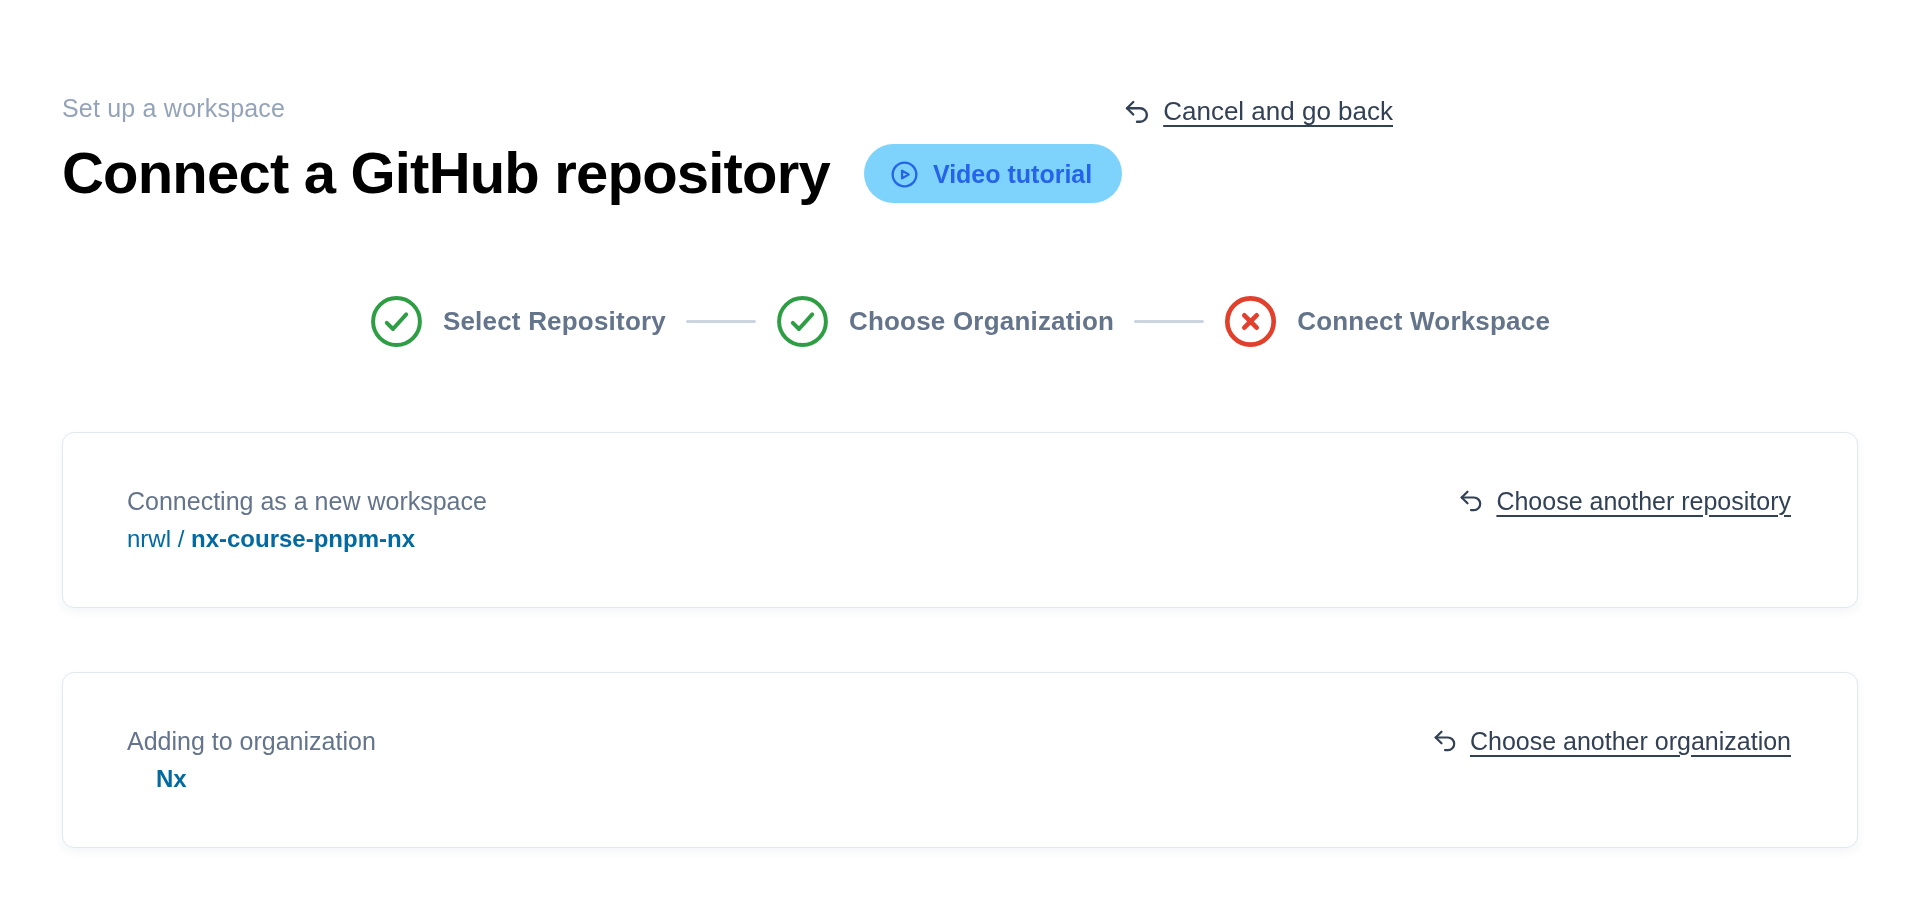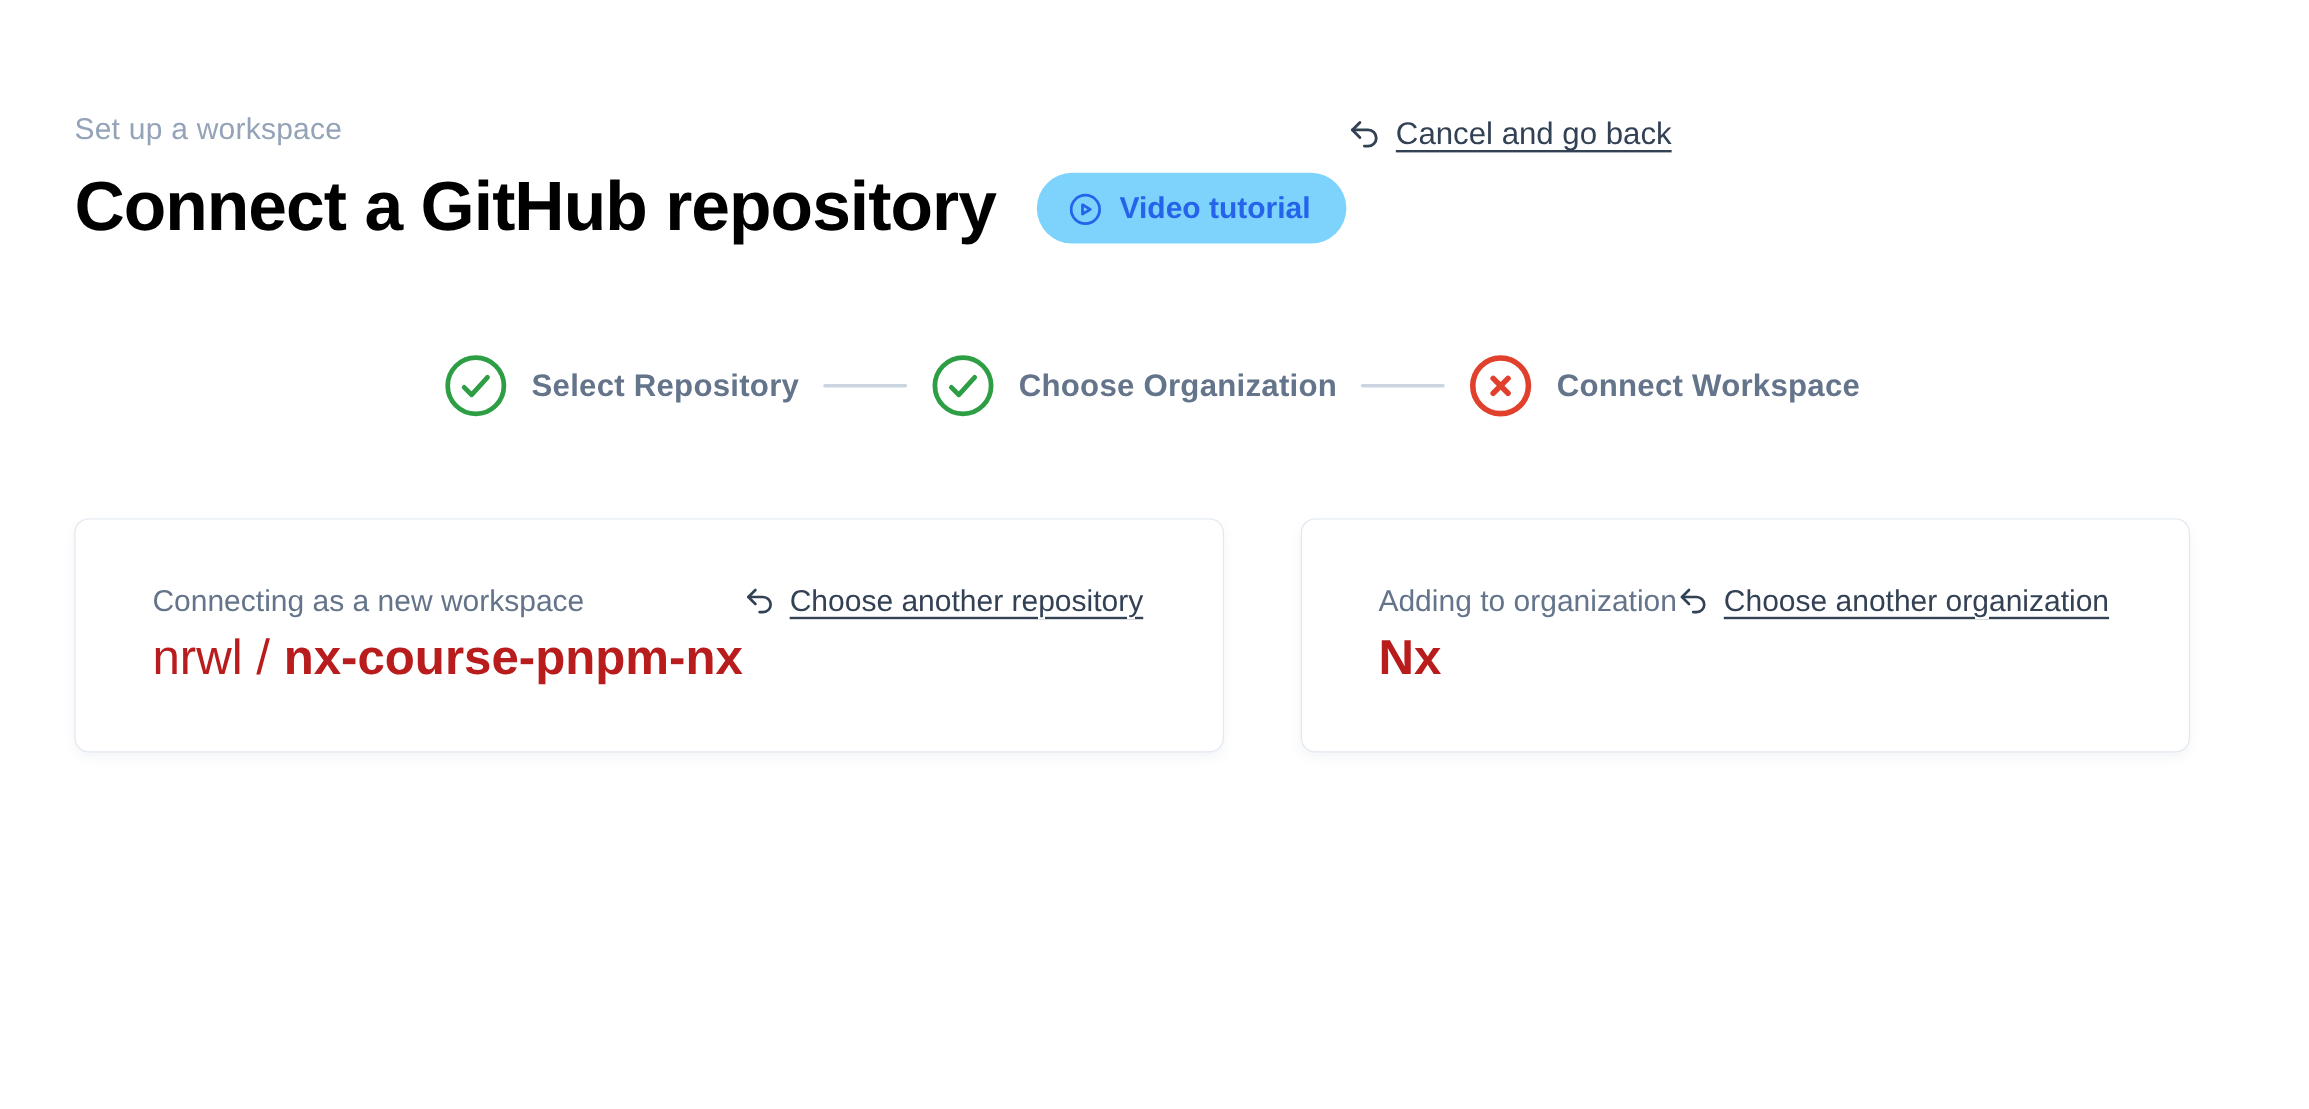--- a/index.html
+++ b/index.html
@@ -45,34 +45,34 @@
     margin-top: 90px;
     display: flex; align-items: center; justify-content: center;
     gap: 20px;
   }
   .step { display: flex; align-items: center; gap: 20px; }
   .step-icon { width: 53px; height: 53px; flex: none; }
   .step-label { font-size: 26px; font-weight: 600; color: #64748b; letter-spacing: .2px; }
   .connector { width: 70px; height: 3px; background: #cbd5e1; border-radius: 2px; flex: none; }
 
   
-  .cards { margin-top: 84px; display: flex; flex-direction: row; gap: 64px; }
+  .cards { margin-top: 84px; display: flex; flex-direction: column; gap: 64px; }
   .card {
     background: #ffffff;
     border: 1.5px solid #e2e8f0;
     border-radius: 12px;
     box-shadow: 0 4px 10px rgba(100,116,139,0.07);
     padding: 54px 66px 54px 64px;
     display: flex; justify-content: space-between; align-items: flex-start;
   }
   .card-label { font-size: 25px; color: #64748b; margin-bottom: 9px; }
-  .card-value { font-size: 41px; color: #b91c1c; font-weight: 500; }
+  .card-value { font-size: 24px; color: #0369a1; font-weight: 500; }
   .card-value .repo-owner { font-weight: 500; }
   .card-value .repo-name { font-weight: 700; }
-  .org-name { font-weight: 600; }
+  .org-name { font-weight: 600; margin-left: 29px; }
 </style>
 </head>
 <body>
 
 <div class="page">
 
   <div class="header-row">
     <div>
       <div class="eyebrow">Set up a workspace</div>
       <div class="title-row">

